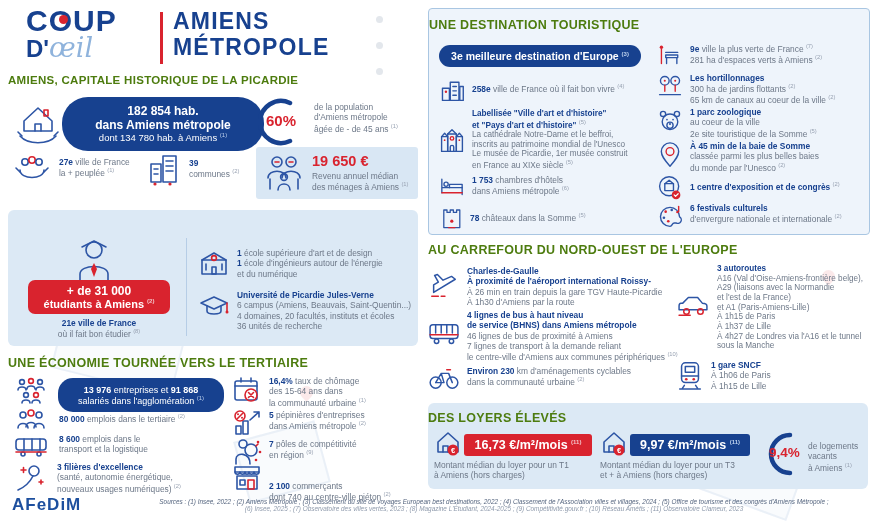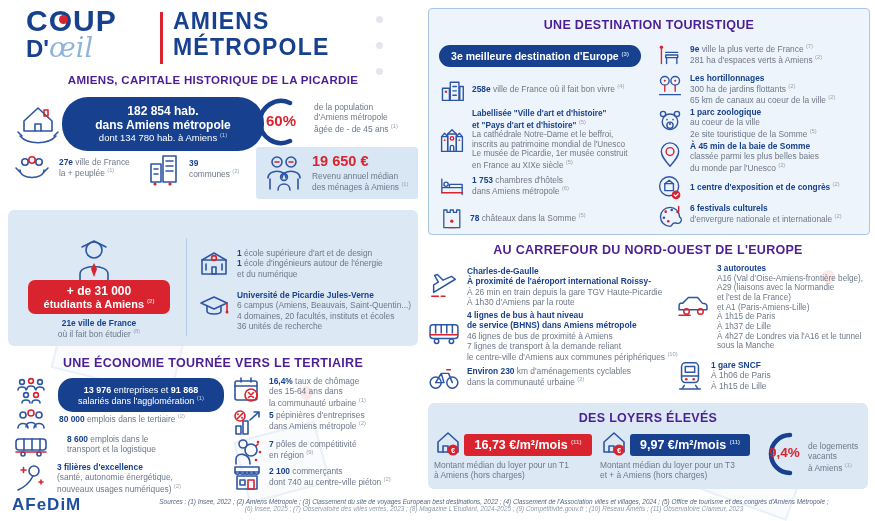--- a/index.html
+++ b/index.html
@@ -5,22 +5,22 @@
   html,body{margin:0;padding:0}
   body{width:875px;height:521px;position:relative;overflow:hidden;background:#fff;
        font-family:"Liberation Sans",sans-serif;}
   .abs{position:absolute}
   
   .bgshape{position:absolute;border:2px solid rgba(198,213,232,.28);background:rgba(222,232,244,.18)}
   .bgdot{position:absolute;width:7px;height:7px;border-radius:50%;background:#e3e7ec}
   .bgpin{position:absolute;width:13px;height:13px;border-radius:50% 50% 50% 0;
          transform:rotate(-45deg);background:rgba(228,96,106,.14)}
   
-  .sec-title{position:absolute;font-weight:bold;color:#4c1d95;font-size:12.5px;
-             letter-spacing:.3px;text-align:center;white-space:nowrap}
+  .sec-title{position:absolute;font-weight:bold;color:#4d7c0f;font-size:12.5px;
+             letter-spacing:.3px;white-space:nowrap}
   .item{position:absolute;display:flex;gap:7px;align-items:flex-start}
   .lines{display:flex;flex-direction:column}
   .ln{font-size:8.4px;line-height:1.22;color:#6d7888;white-space:nowrap}
   .ln .b{font-weight:bold;color:#17418f}
   .ln sup{font-size:5.8px;color:#98a2b2}
   .sm .ln{font-size:8.2px;line-height:1.18}
   
   .pill{background:#17418f;color:#fff;display:flex;flex-direction:column;
         justify-content:center;text-align:center;position:absolute}
   .pill .p1{font-weight:bold}
@@ -205,21 +205,21 @@
   </div>
 </div>
 <div class="item" style="left:14px;top:434px">
   <svg class="ic" width="34" height="24" viewBox="0 0 34 24">
     <rect x="2" y="5" width="30" height="11" rx="3"></rect>
       <path d="M10 5 v11 M18 5 v11 M26 5 v11"></path>
     <circle cx="9" cy="20" r="2"></circle>
       <circle cx="25" cy="20" r="2"></circle>
       <path class="rd" d="M2 18 h30"></path>
   </svg>
-  <div class="lines" style="margin-left:12px">
+  <div class="lines" style="margin-left:4px">
     <div class="ln"><span class="b">8 600 </span><span>emplois dans le</span></div>
     <div class="ln"><span>transport et la logistique</span></div>
   </div>
 </div>
 <div class="item" style="left:14px;top:462px">
   <svg class="ic" width="32" height="30" viewBox="0 0 32 30">
     <circle cx="20" cy="9" r="5"></circle>
       <path d="M4 28 C11 25,16 20,19 14"></path>
     <path class="rd" d="M7 8 h5 M9.5 5.5 v5 M25 20 h4 M27 18 v4"></path>
   </svg>
@@ -274,21 +274,21 @@
   </div>
 </div>
 <div class="item" style="left:232px;top:464px">
   <svg class="ic" width="30" height="28" viewBox="0 0 30 28">
     <rect x="3" y="3" width="24" height="5"></rect>
       <path d="M3 8 c0 3,5 3,5 0 c0 3,5 3,5 0 c0 3,4 3,4 0 c0 3,5 3,5 0 c0 3,5 3,5 0"></path>
     <rect x="5" y="12" width="20" height="13"></rect>
       <rect class="rd" x="16" y="16" width="6" height="9"></rect>
       <rect x="8" y="16" width="5" height="5"></rect>
   </svg>
-  <div class="lines" style="margin-top:2px">
+  <div class="lines" style="margin-top:17px">
     <div class="ln"><span class="b">2 100 </span><span>commerçants</span></div>
     <div class="ln"><span>dont 740 au centre-ville piéton </span><sup>(2)</sup></div>
   </div>
 </div>
 
 <div class="tourbox" style="left:428px;top:8px;width:440px;height:225px">
   <div class="sec-title" style="left:0;top:9px;width:440px;position:absolute">UNE DESTINATION TOURISTIQUE</div>
   <div class="pill" style="left:10px;top:36px;width:202px;height:22px;border-radius:12px">
     <div class="p1" style="font-size:10.5px"><span>3e meilleure destination d'Europe </span><sup>(3)</sup></div>
   </div>

